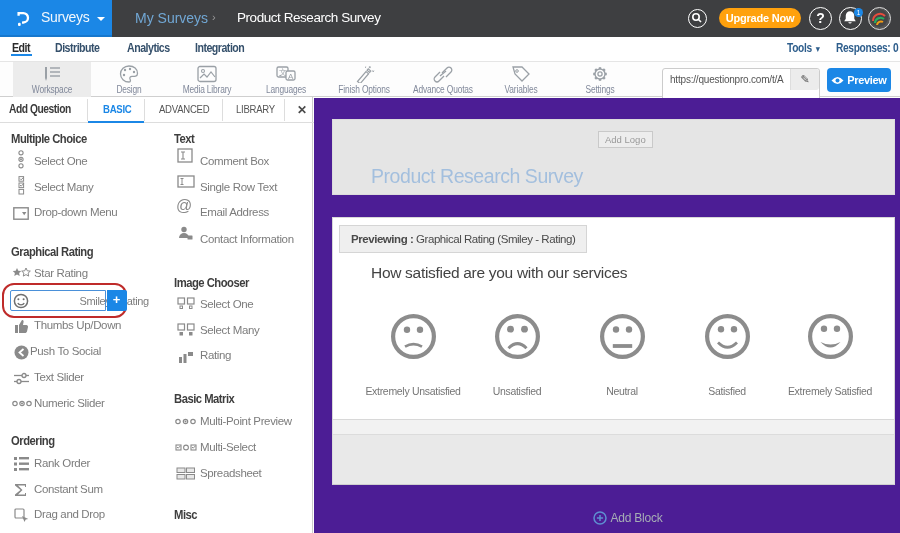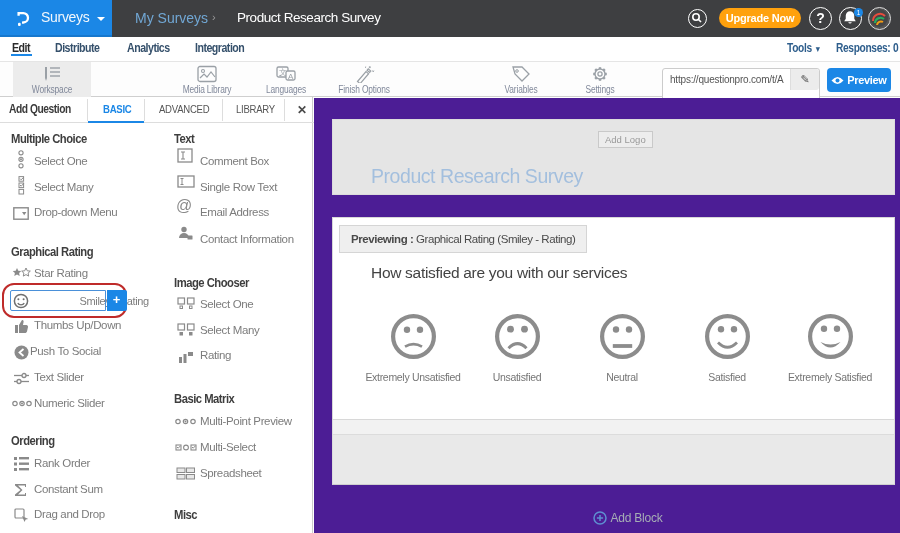--- a/index.html
+++ b/index.html
@@ -57,21 +57,21 @@
 
 
 .content { position:absolute; left:314px; top:98px; width:586px; height:526px; background:#4c1d95; }
 .hdrcard { position:absolute; left:18px; top:21px; width:563px; height:76px; background:#e5e5e5; border:1px solid #dcdcdc; }
 .addlogo { position:absolute; left:265px; top:11px; padding:2px 6px; border:1px solid #c9c9c9; background:#ededed; font-size:9.5px; color:#999; }
 .htitle { position:absolute; left:38px; top:45px; font-size:19.5px; color:#a3bfde; letter-spacing:-0.45px; }
 .qcard { position:absolute; left:18px; top:119px; width:563px; height:203px; background:#fff; border:1px solid #d8d8d8; }
 .prevtab { position:absolute; left:6px; top:7px; height:28px; background:#efefef; border:1px solid #d5d5d5; font-size:11.5px; color:#4a4a4a; line-height:26px; padding:0 11px; letter-spacing:-0.45px; }
 .qtext { position:absolute; left:38px; top:46px; font-size:15.5px; color:#434343; letter-spacing:-0.3px; }
 .sm { position:absolute; width:110px; text-align:center; }
-.sm .lbl { display:block; margin-top:8px; font-size:10.5px; color:#757575; letter-spacing:-0.3px; white-space:nowrap; }
+.sm .lbl { display:block; margin-top:22px; font-size:10.5px; color:#757575; letter-spacing:-0.3px; white-space:nowrap; }
 .midstrip { position:absolute; left:18px; top:322px; width:563px; height:14px; background:#f2f2f2; border-left:1px solid #dcdcdc; border-right:1px solid #dcdcdc; }
 .footerblk { position:absolute; left:18px; top:336px; width:563px; height:51px; background:#e9e9e9; border:1px solid #dcdcdc; border-bottom:1px solid #cfcfcf; }
 .addblock { position:absolute; left:21px; top:413px; width:586px; text-align:center; font-size:12px; color:#a6adb5; letter-spacing:-0.2px; }
 </style>
 </head>
 <body>
 
 <div class="topbar">
   <div class="logobox">
     <svg class="plogo" style="left:16.5px; top:10.5px; width:13px; height:15px;" viewBox="0 0 13 15">
@@ -123,20 +123,30 @@
   <div class="tool sel" style="left:13px; width:78px;">
     <svg width="22" height="18" viewBox="0 0 22 18">
         <line x1="5" y1="2" x2="5" y2="13" stroke="#9aa0a6" stroke-width="2"></line>
         <path d="M4 13 l1 3 l1 -3" fill="#9aa0a6"></path>
         <line x1="9" y1="3" x2="19" y2="3" stroke="#9aa0a6" stroke-width="1.4"></line>
         <line x1="9" y1="7" x2="19" y2="7" stroke="#9aa0a6" stroke-width="1.4"></line>
         <line x1="9" y1="11" x2="19" y2="11" stroke="#9aa0a6" stroke-width="1.4"></line>
       </svg>
     <span class="lbl">Workspace</span>
   </div>
+  <div class="tool" style="left:90px; width:78px;">
+    <svg width="22" height="18" viewBox="0 0 22 18">
+        <path d="M11 1 a8.5 8 0 1 0 0 16 c2 0 1.5-2 1-3 c-0.6-1.4 0.4-2.6 2-2.6 c1.8 0 5.5 0.3 5.5-3 C19.5 4 16 1 11 1 z" fill="none" stroke="#9aa0a6" stroke-width="1.3"></path>
+        <circle cx="7" cy="5" r="1.2" fill="#9aa0a6"></circle>
+        <circle cx="12" cy="4" r="1.2" fill="#9aa0a6"></circle>
+        <circle cx="16" cy="7" r="1.2" fill="#9aa0a6"></circle>
+        <circle cx="6" cy="10" r="1.2" fill="#9aa0a6"></circle>
+      </svg>
+    <span class="lbl">Design</span>
+  </div>
   <div class="tool" style="left:168px; width:78px;">
     <svg width="22" height="18" viewBox="0 0 22 18">
         <rect x="2" y="1.5" width="18" height="15" rx="2" fill="none" stroke="#9aa0a6" stroke-width="1.3"></rect>
         <circle cx="7" cy="6" r="1.5" fill="none" stroke="#9aa0a6" stroke-width="1.1"></circle>
         <path d="M4 13 l4-4 l3 3 l4-5 l4 5" fill="none" stroke="#9aa0a6" stroke-width="1.2"></path>
       </svg>
     <span class="lbl">Media Library</span>
   </div>
   <div class="tool" style="left:247px; width:78px;">
     <svg width="22" height="18" viewBox="0 0 22 18">
@@ -149,20 +159,28 @@
   </div>
   <div class="tool" style="left:325px; width:78px;">
     <svg width="22" height="18" viewBox="0 0 22 18">
         <g stroke="#9aa0a6" fill="none">
           <path d="M4.5 16.5 L13 6.5 l2.6 2.2 L7.1 18.7 z" stroke-width="1.2"></path>
           <path d="M14 5.3 l1.2-1.4 2.6 2.2-1.2 1.4 z" stroke-width="1.2"></path>
           <path d="M16.8 1.2 v2 M15.8 2.2 h2 M19.5 5.5 l1.4 1.4 M20.9 5.5 l-1.4 1.4 M12.2 1.8 l0.9 0.9 M13.1 1.8 l-0.9 0.9" stroke-width="0.9"></path>
         </g>
       </svg>
     <span class="lbl">Finish Options</span>
+  </div>
+  <div class="tool" style="left:404px; width:78px;">
+    <svg width="22" height="18" viewBox="0 0 22 18">
+        <path d="M9 12 L4 17 a2.8 2.8 0 0 1-4-4 l5-5" transform="translate(3,-1)" fill="none" stroke="#9aa0a6" stroke-width="1.3"></path>
+        <path d="M10 7 l5-5 a2.8 2.8 0 0 1 4 4 l-5 5" transform="translate(0,1)" fill="none" stroke="#9aa0a6" stroke-width="1.3"></path>
+        <line x1="8" y1="11" x2="14" y2="6" stroke="#9aa0a6" stroke-width="1.3"></line>
+      </svg>
+    <span class="lbl">Advance Quotas</span>
   </div>
   <div class="tool" style="left:482px; width:78px;">
     <svg width="22" height="18" viewBox="0 0 22 18">
         <path d="M3 2 h9 l7 7 l-7 7 l-7-7 z" transform="rotate(0)" fill="none" stroke="#9aa0a6" stroke-width="1.3"></path>
         <circle cx="7" cy="6" r="1.3" fill="none" stroke="#9aa0a6" stroke-width="1"></circle>
       </svg>
     <span class="lbl">Variables</span>
   </div>
   <div class="tool" style="left:561px; width:78px;">
     <svg width="22" height="18" viewBox="0 0 22 18">

